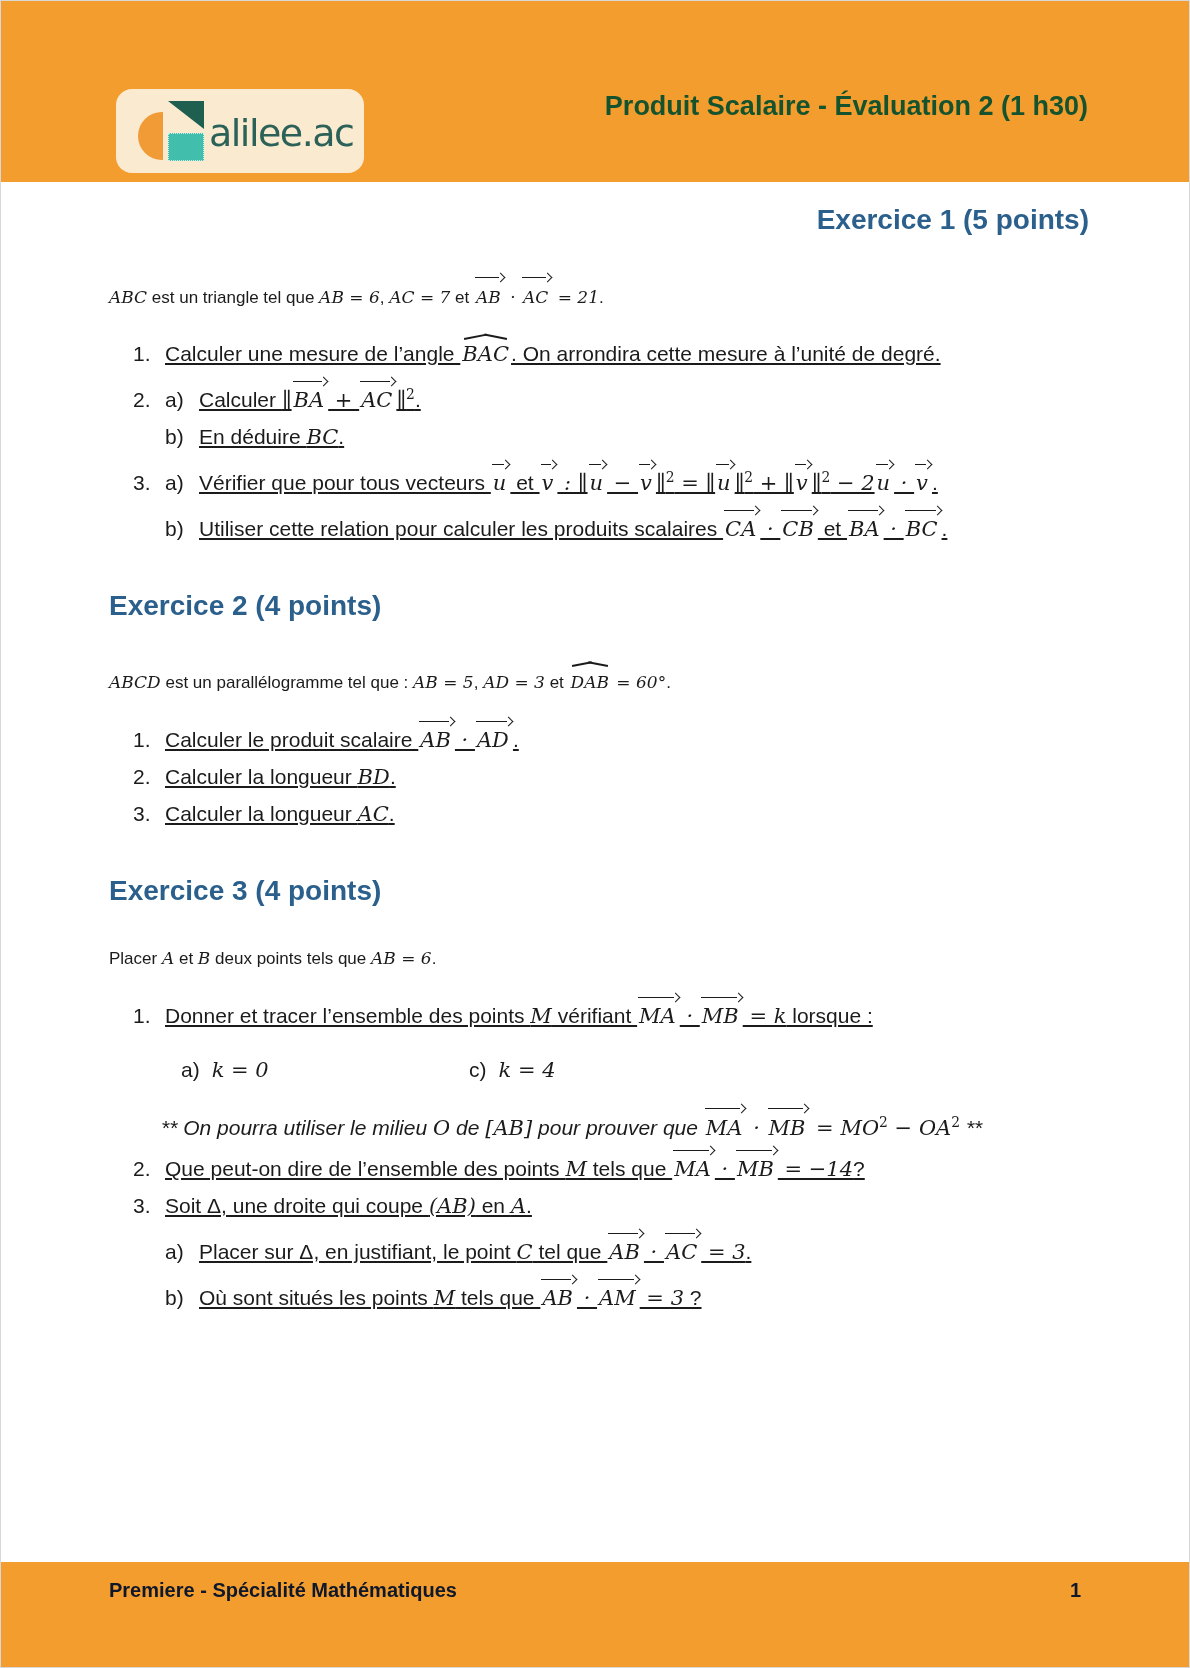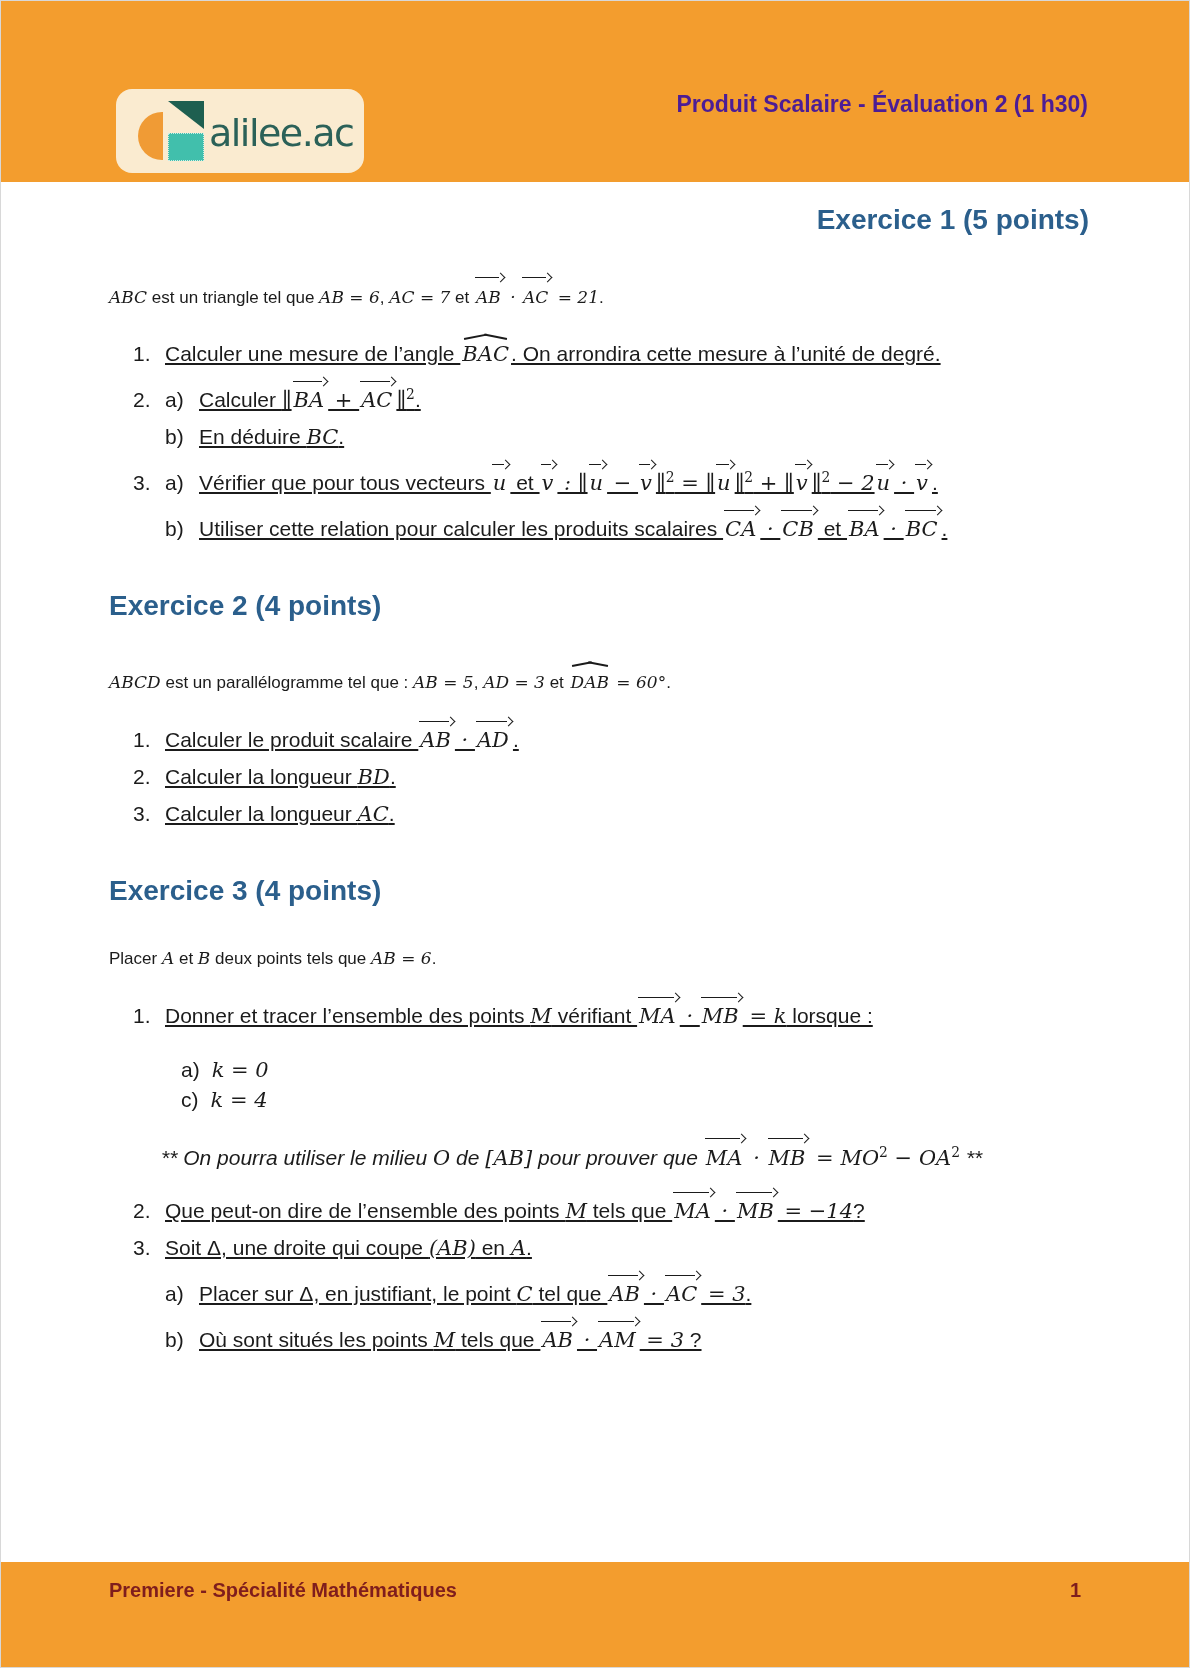--- a/index.html
+++ b/index.html
@@ -3,48 +3,48 @@
 <meta charset="utf-8">
 <style>
   html,body{margin:0;padding:0;background:#fff;}
   .page{position:relative;width:1190px;height:1668px;background:#ffffff;overflow:hidden;
         font-family:"Liberation Sans",sans-serif;color:#1b1b1b;box-sizing:border-box;border:1px solid #d8d8d8;}
 
   
   .band{position:absolute;left:0;right:0;background:#F39D2E;}
   .band.top{top:0;height:181px;}
   .band.bottom{bottom:0;height:105px;display:flex;justify-content:space-between;align-items:flex-start;
-               padding:17px 108px 0 108px;box-sizing:border-box;font-size:20px;color:#7f1d1d;font-weight:bold;}
+               padding:17px 108px 0 108px;box-sizing:border-box;font-size:20px;color:#0f172a;font-weight:bold;}
 
   
   .logo-box{position:absolute;left:115px;top:88px;width:248px;height:84px;background:#FAEBD0;border-radius:16px;}
   .logo-disc{position:absolute;left:22px;top:23px;width:25px;height:48px;background:#F09B35;border-radius:25px 0 0 25px;}
   .logo-tri{position:absolute;left:52px;top:12px;width:36px;height:28px;background:#1E5F50;
             clip-path:polygon(0 0,100% 0,100% 100%);}
   .logo-sq{position:absolute;left:52px;top:44px;width:36px;height:28px;background:#41BFAC;
            border:1px dotted #cfeee8;box-sizing:border-box;}
   .logo-text{position:absolute;left:93px;top:25px;font-size:38px;line-height:38px;color:#2B6158;
              font-family:"DejaVu Sans",sans-serif;letter-spacing:-1.5px;}
 
-  .header-title{position:absolute;right:101px;top:90px;font-size:23px;font-weight:bold;color:#4c1d95;}
+  .header-title{position:absolute;right:101px;top:90px;font-size:27px;font-weight:bold;color:#14532d;}
 
   
   .content{position:absolute;top:163px;left:108px;right:100px;}
   h2.ex-title{margin:46px 0 0 0;font-size:28px;line-height:32px;font-weight:bold;color:#2B5F8C;}
   .exercise:first-child h2.ex-title{margin-top:40px;text-align:right;}
   .intro{margin:36px 0 18px 0;font-size:17px;line-height:30px;}
   .row{display:flex;align-items:baseline;margin:0 0 7px 0;font-size:21px;line-height:29px;}
   .num{flex:0 0 32px;margin-left:24px;}
   .subl{flex:0 0 34px;}
   .rtext{flex:1;text-decoration:underline;}
 
-  .options{display:flex;margin:24px 0 18px 72px;font-size:21px;line-height:29px;flex-direction:column;}
+  .options{display:flex;margin:24px 0 18px 72px;font-size:21px;line-height:29px;}
   .opt{width:288px;}
   .olbl{margin-right:12px;}
-  .hint{margin:14px 0 14px 52px;font-style:italic;font-size:21px;line-height:30px;}
+  .hint{margin:14px 0 2px 52px;font-style:italic;font-size:21px;line-height:30px;}
 
   
   .r-m{font-family:"DejaVu Serif",serif;font-style:italic;}
   .r-sup{font-family:"DejaVu Serif",serif;font-style:normal;font-size:0.66em;vertical-align:super;}
   .r-vec{font-family:"DejaVu Serif",serif;font-style:italic;position:relative;display:inline-block;
          padding:10px 4px 0 2px;}
   .r-vec::before{content:"";position:absolute;top:5px;left:1px;right:6px;border-top:1.5px solid #1b1b1b;}
   .r-vec::after{content:"";position:absolute;top:2px;right:1px;width:6px;height:6px;
                 border-top:1.5px solid #1b1b1b;border-right:1.5px solid #1b1b1b;transform:rotate(45deg);}
   .r-hat{font-family:"DejaVu Serif",serif;font-style:italic;position:relative;display:inline-block;

